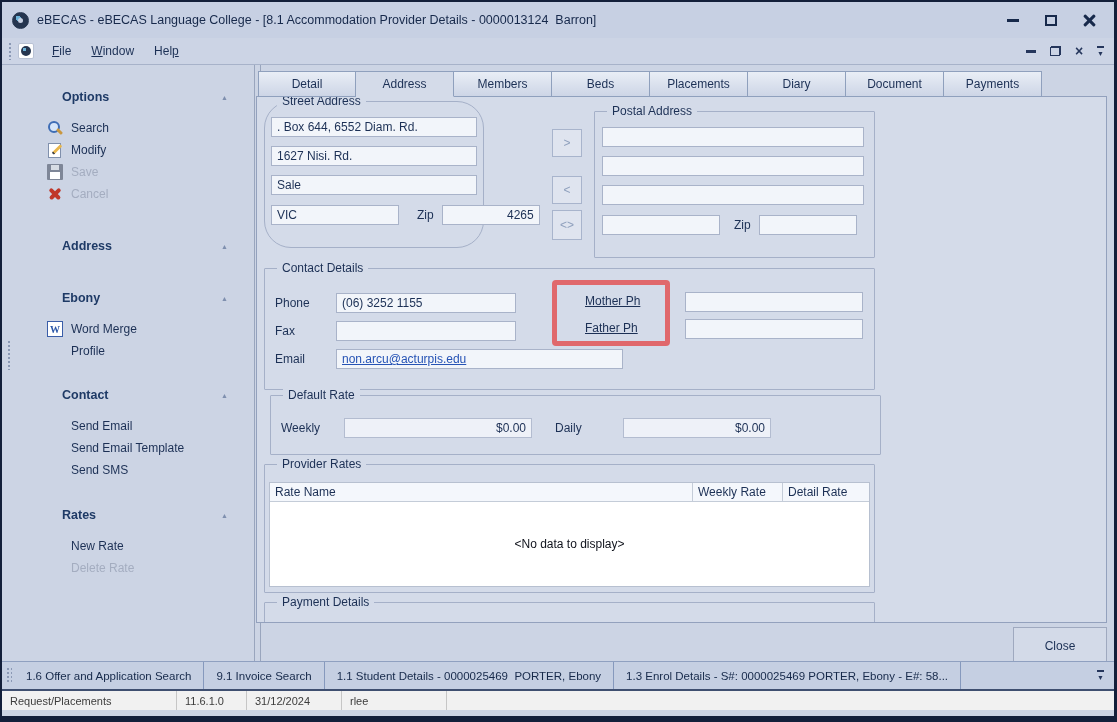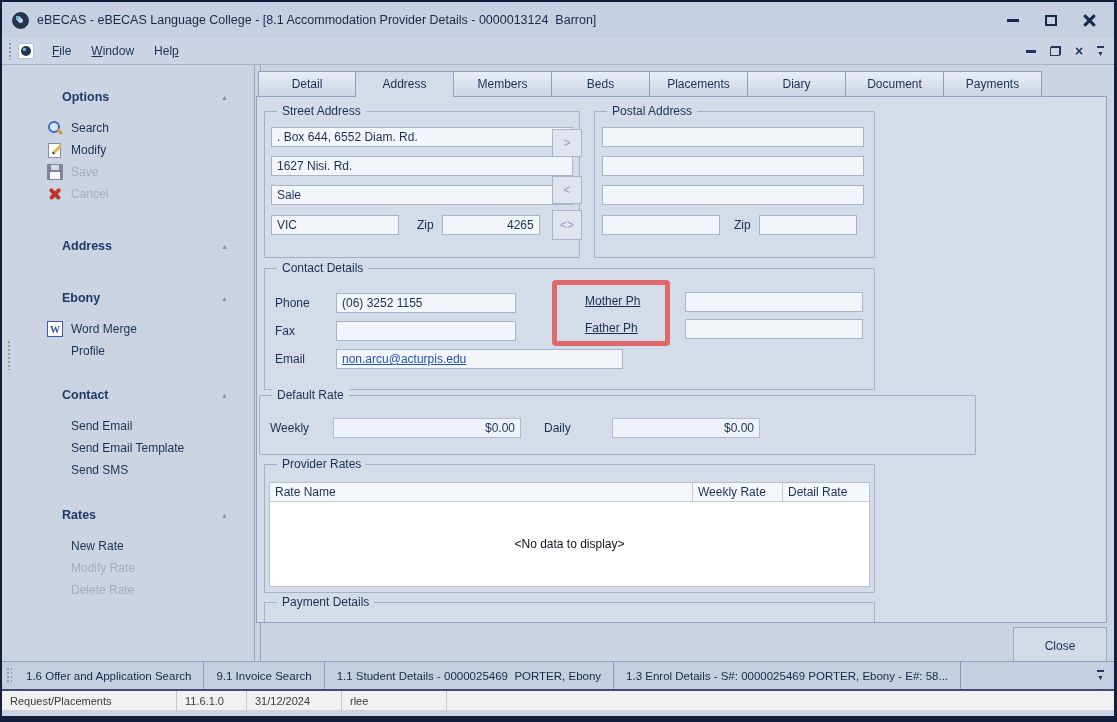--- a/index.html
+++ b/index.html
@@ -248,24 +248,20 @@
         <span>Rates</span>
         <span class="arr">▲</span>
       </div>
       <div class="gap10"></div>
       <div class="side-item">
         <span class="ic"></span>
         <span>New Rate</span>
       </div>
       <div class="side-item disabled">
         <span class="ic"></span>
-        <span>Modify Rate</span>
-      </div>
-      <div class="side-item disabled">
-        <span class="ic"></span>
         <span>Delete Rate</span>
       </div>
       <span class="edge-grip"></span>
     </div>
 
     <div class="splitter">
         <span class="dots"></span>
       </div>
 
     <div class="content">
@@ -276,21 +272,21 @@
         <div class="tab">Members</div>
         <div class="tab">Beds</div>
         <div class="tab">Placements</div>
         <div class="tab">Diary</div>
         <div class="tab">Document</div>
         <div class="tab">Payments</div>
       </div>
 
       <div class="tabcontent">
 
-        <div class="group" style="left:7px; top:14px; width:316px; height:147px;">
+        <div class="group" style="left:7px; top:4px; width:220px; height:147px;border-radius:27px;">
           <span class="legend">Street Address</span>
           <div class="row" style="left:6px; top:15px; right:6px;">
             <input class="field" value=". Box 644, 6552 Diam. Rd." style="">
           </div>
           <div class="row" style="left:6px; top:44px; right:6px;">
             <input class="field" value="1627 Nisi. Rd." style="">
           </div>
           <div class="row" style="left:6px; top:73px; right:6px;">
             <input class="field" value="Sale" style="">
           </div>
@@ -346,21 +342,21 @@
           <div class="row" style="left:320px; top:52px; width:100px;">
             <span class="link-label">Father Ph</span>
           </div>
           <div class="row" style="left:420px; top:50px; width:178px;">
             <input class="field" value="" style="">
           </div>
         </div>
 
         <div class="annotation" style="left:295px; top:183px; width:118px; height:66px;"></div>
 
-        <div class="group" style="left:2px; top:298px; width:717px; height:60px;">
+        <div class="group" style="left:13px; top:298px; width:611px; height:60px;">
           <span class="legend">Default Rate</span>
           <div class="row" style="left:10px; top:22px; width:590px;">
             <span class="flabel" style="width:63px;">Weekly</span>
             <input class="field right" style="width: 188px;" value="$0.00">
             <span class="flabel" style="margin-left:23px; width:42px;">Daily</span>
             <input class="field right" style="width: 148px; margin-left: 26px;" value="$0.00">
           </div>
         </div>
 
         <div class="group" style="left:7px; top:367px; width:611px; height:129px;">

